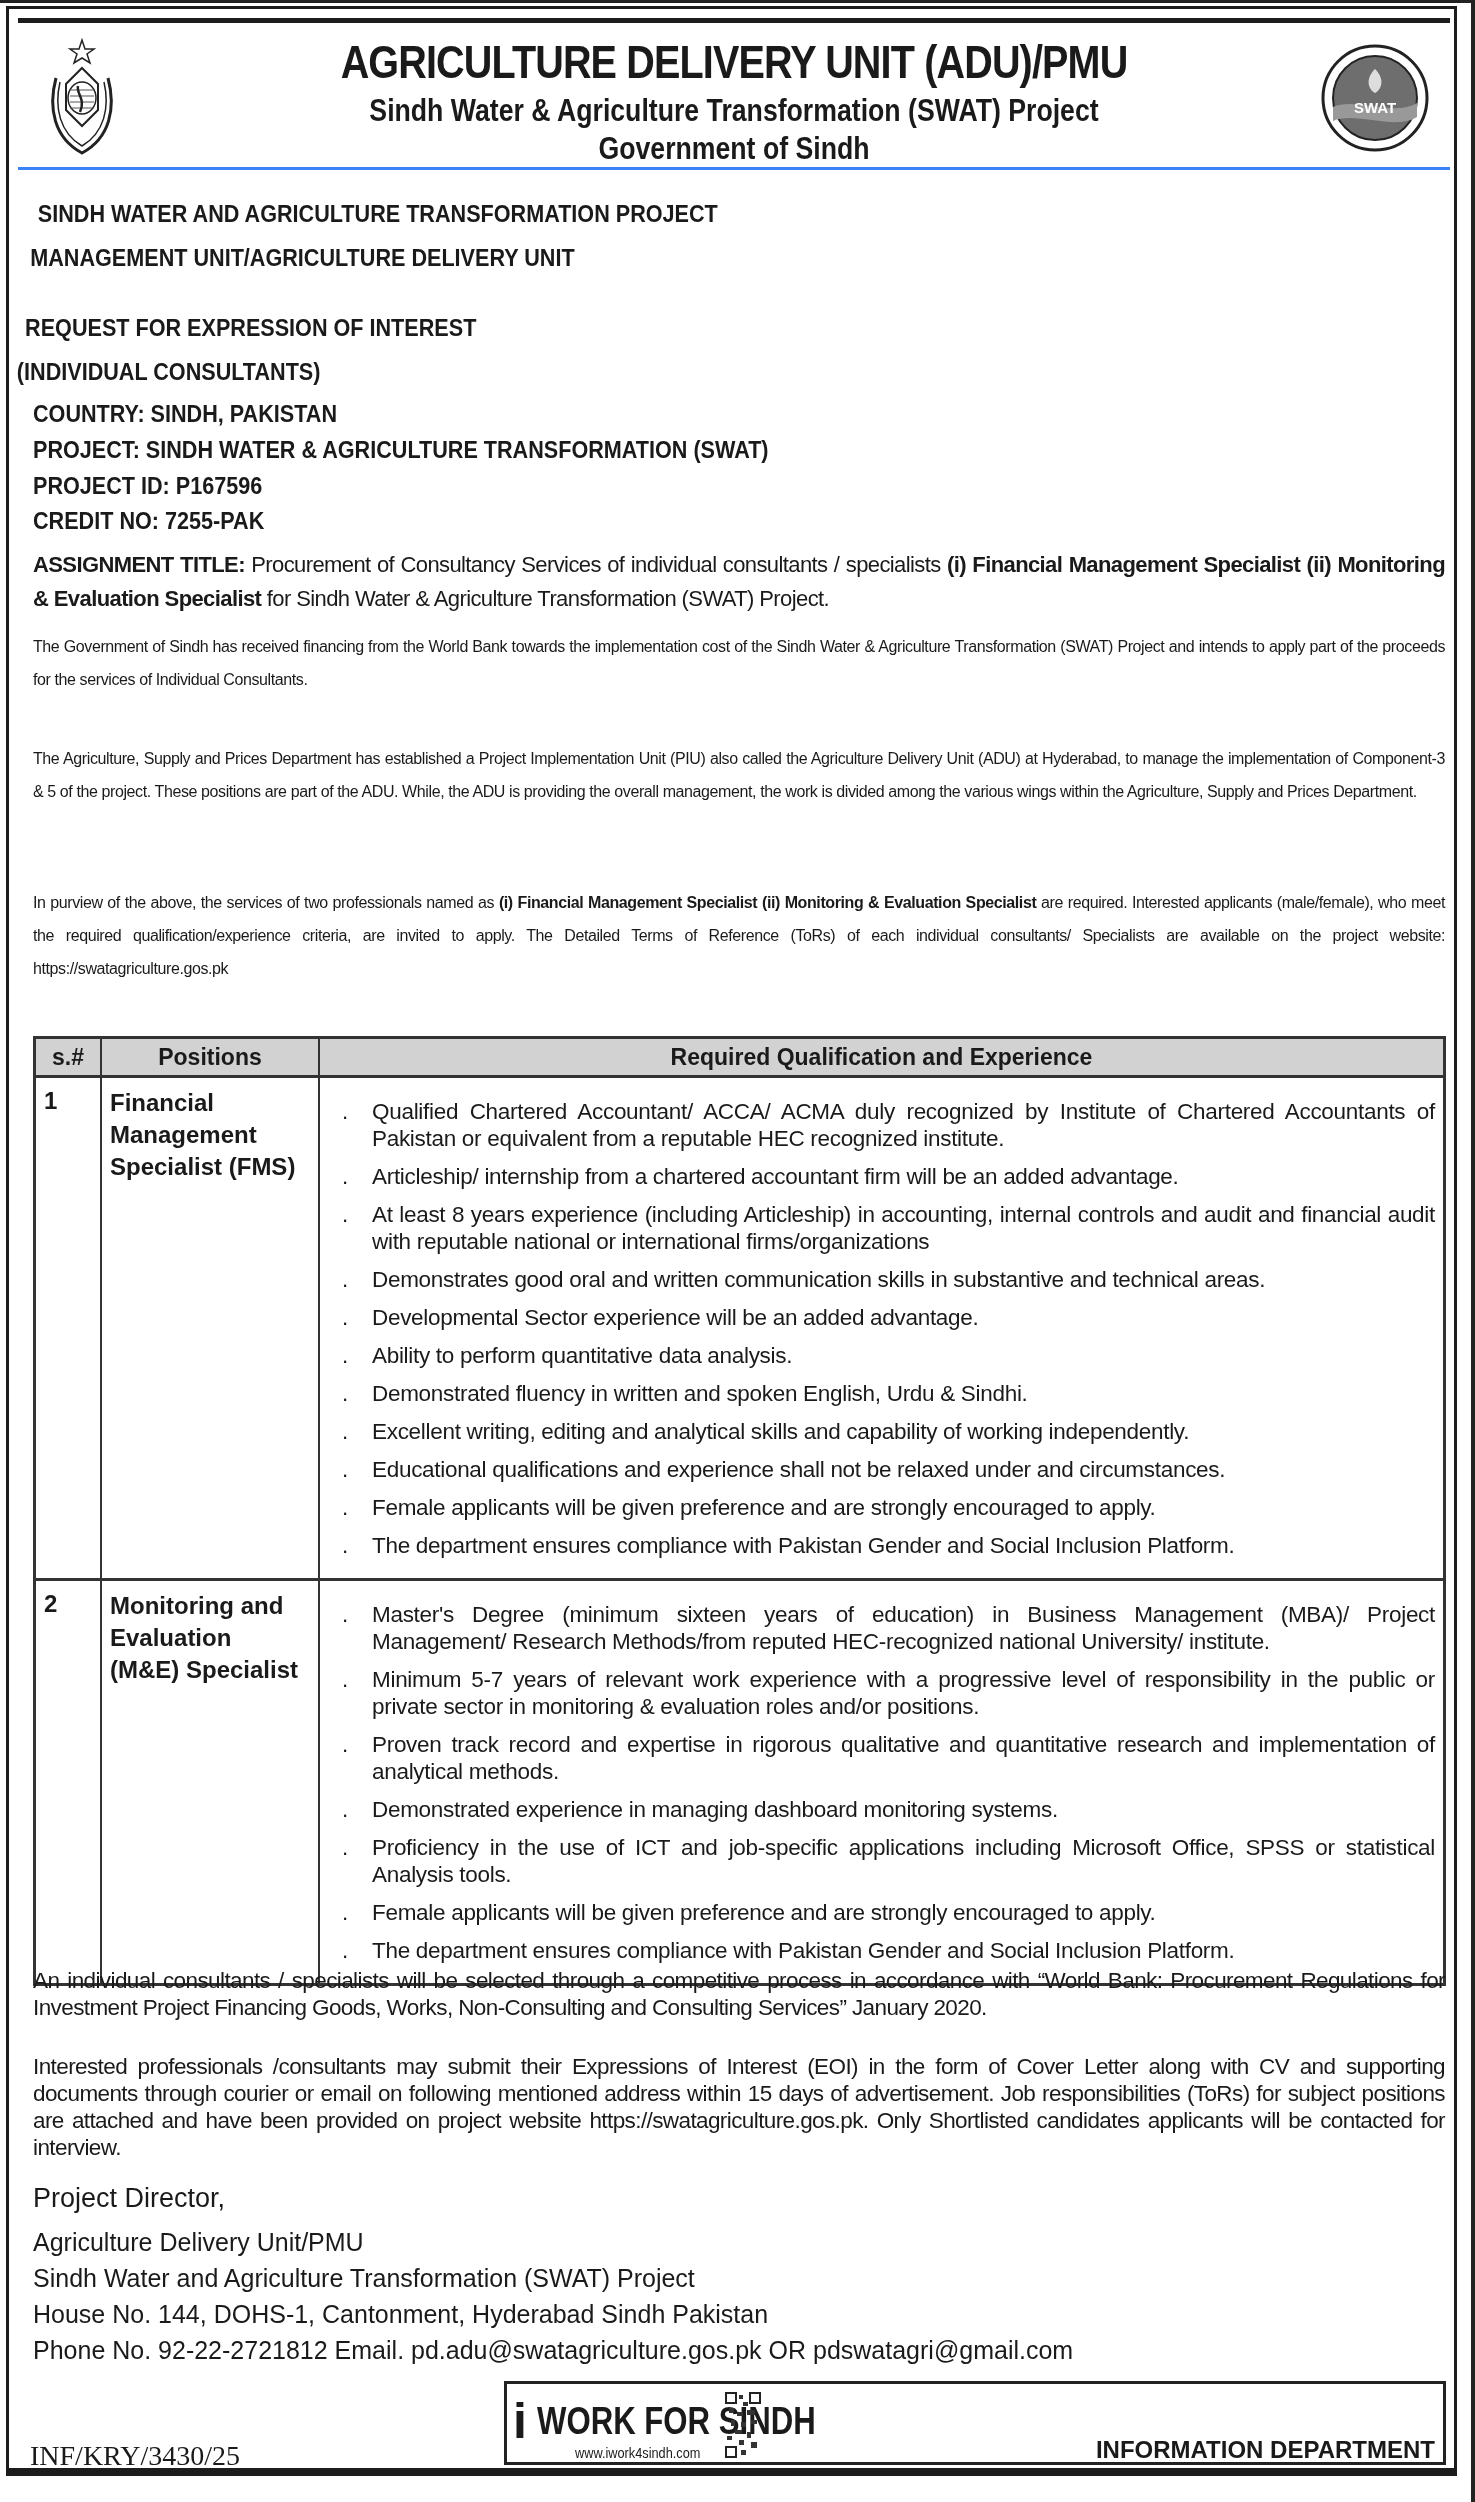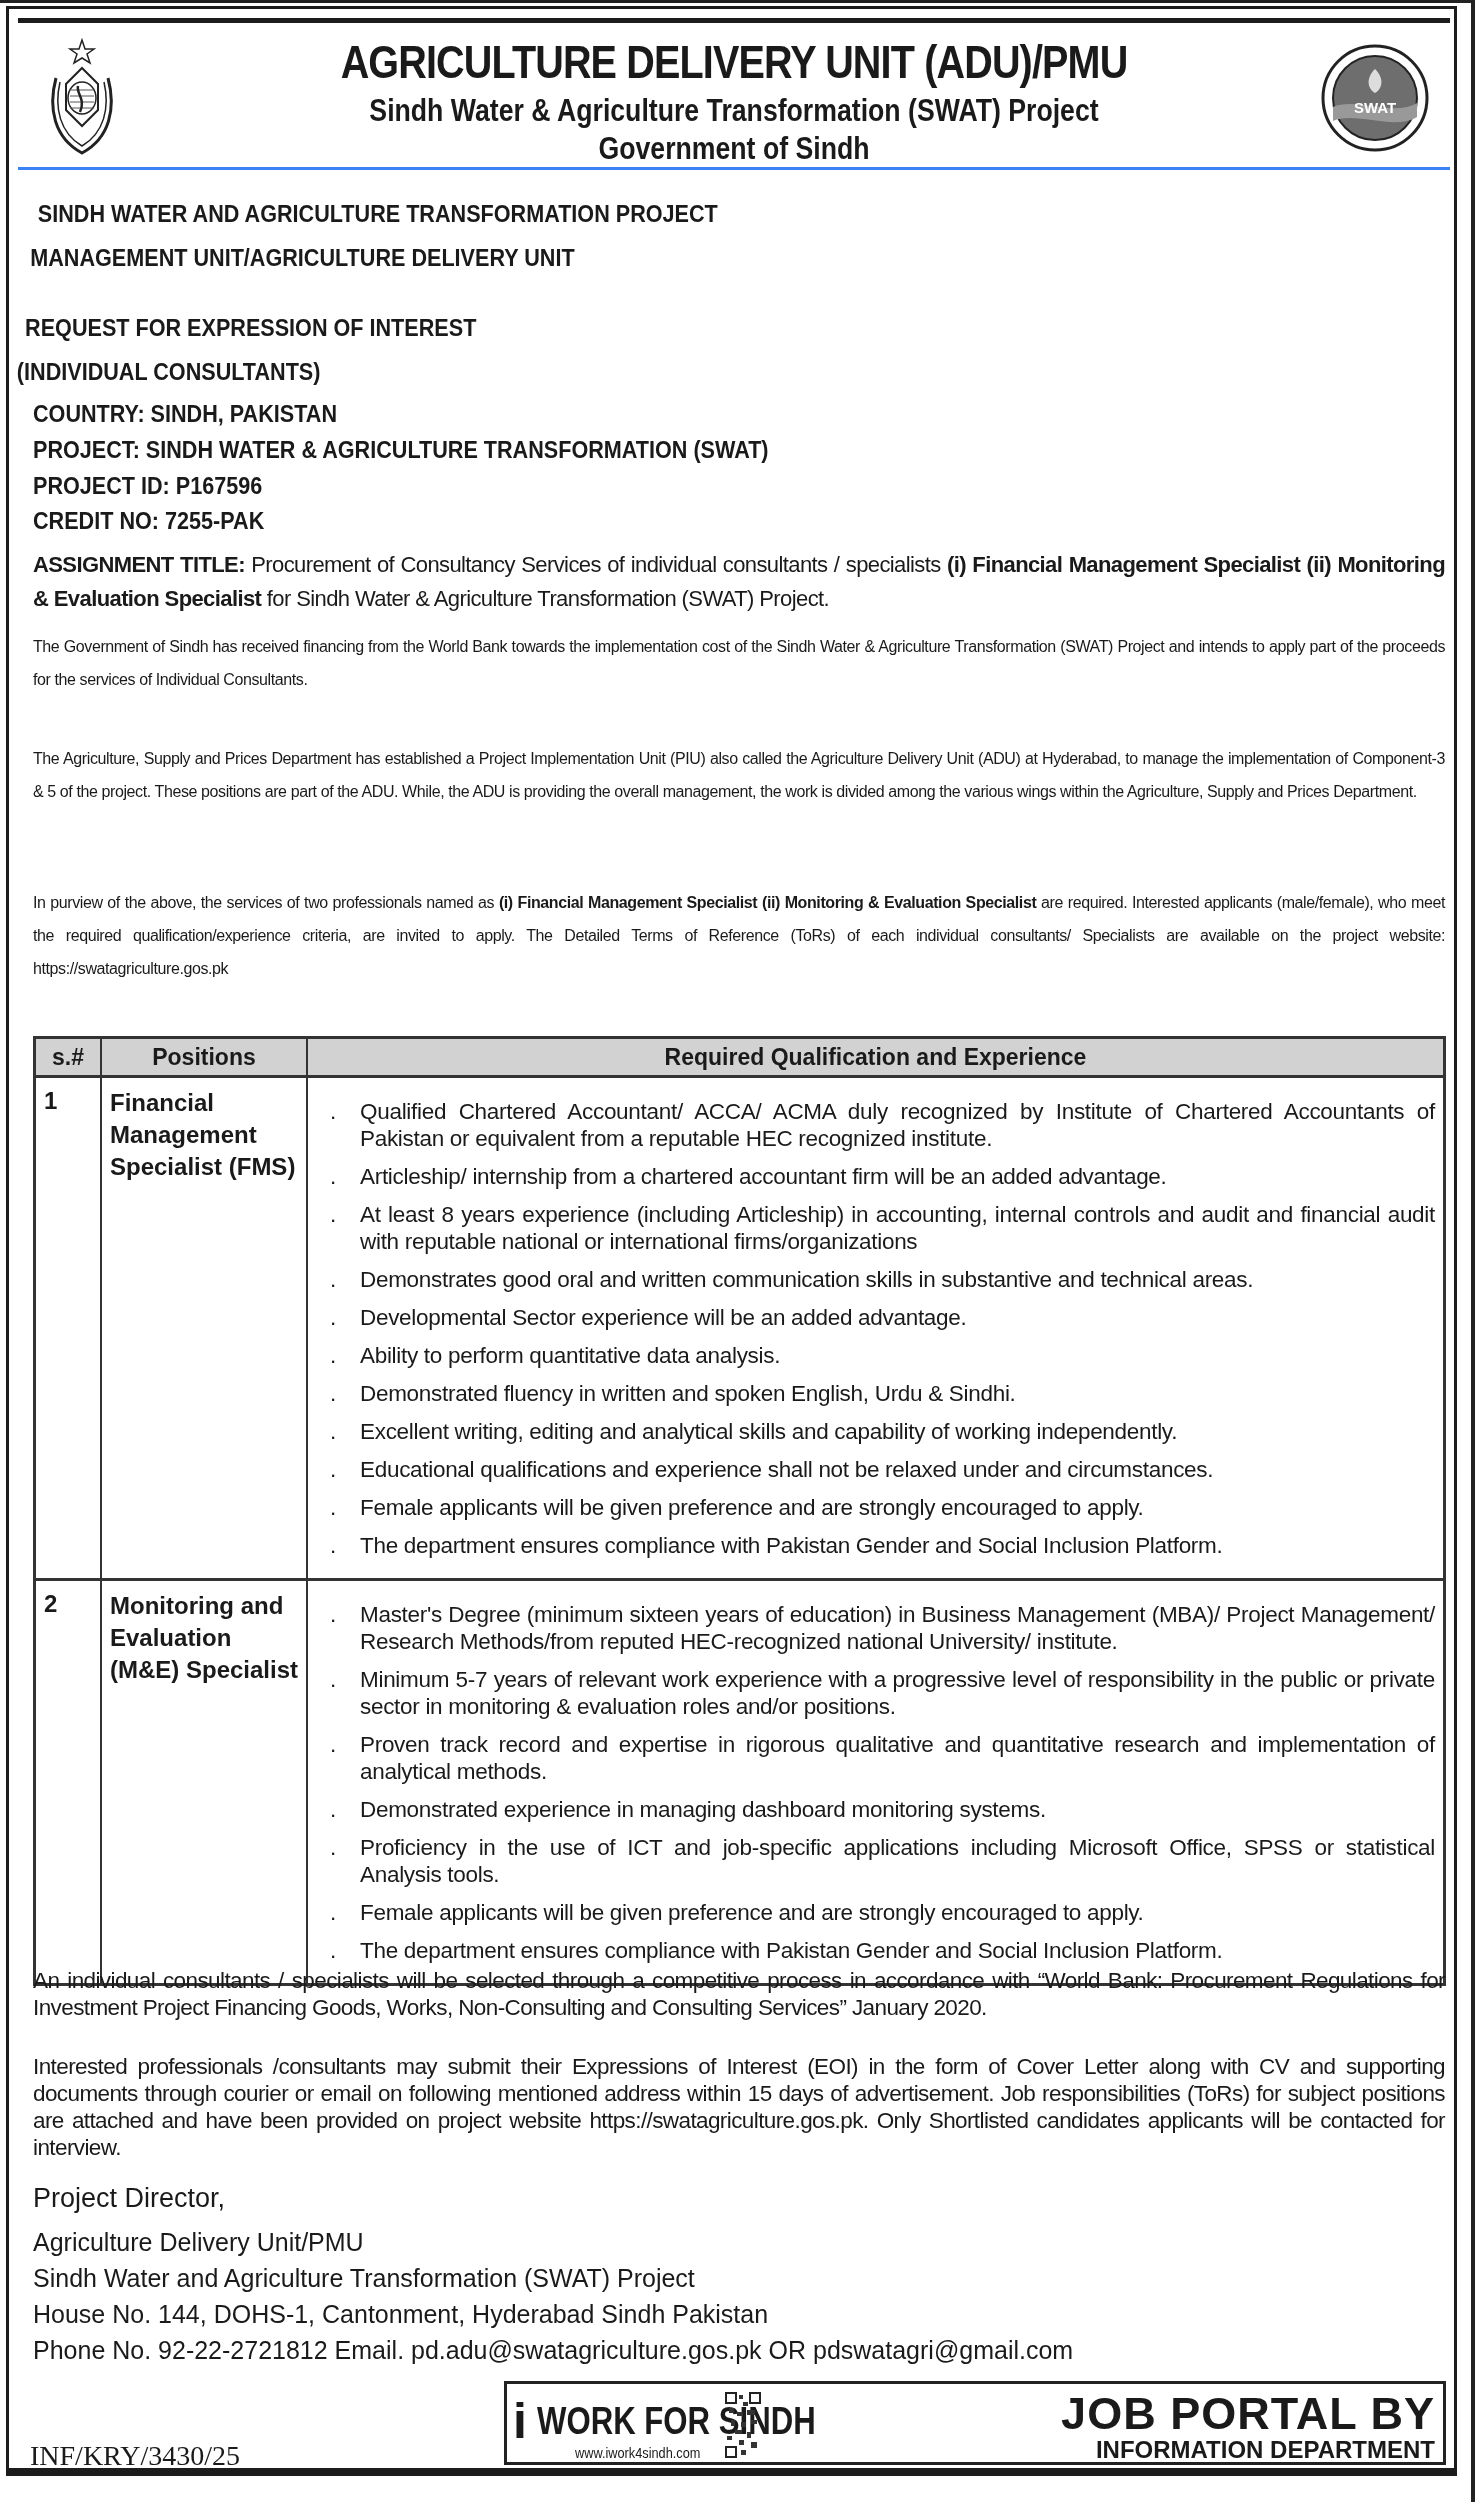--- a/index.html
+++ b/index.html
@@ -21,21 +21,21 @@
 
   .para { position:absolute; left:33px; width:1412px; font-size:16px; line-height:33px; text-align:justify; letter-spacing:-0.4px; }
   .para.small { font-size:22px; line-height:34px; letter-spacing:-0.6px; }
   .para b { font-weight:bold; }
 
   table.req { position:absolute; left:33px; top:1036px; width:1413px; border-collapse:collapse; border:3px solid #333; font-size:22.5px; }
   table.req th { background:#d2d2d2; font-weight:bold; border:2px solid #333; height:34px; font-size:23px; border-bottom:3px solid #333; }
   table.req td { border-left:2px solid #333; border-right:2px solid #333; vertical-align:top; }
   table.req tr.row td { border-bottom:3px solid #333; }
   td.sn { width:56px; font-weight:bold; font-size:24px; padding:9px 0 0 8px; }
-  td.pos { width:196px; font-weight:bold; font-size:24px; line-height:32px; padding:9px 0 0 8px; }
+  td.pos { width:196px; font-weight:bold; font-size:24px; line-height:32px; padding:9px 12px 0 8px; }
   td.qual { padding:20px 8px 8px 20px; }
   ul.bul { list-style:none; margin:0; padding:0; }
   ul.bul li { position:relative; padding-left:32px; line-height:27px; margin-bottom:11px; text-align:justify; letter-spacing:-0.3px; }
   ul.bul li::before { content:"."; position:absolute; left:2px; top:0; }
 
   .sig-title { position:absolute; left:33px; top:2183px; font-weight:normal; font-size:27px; }
   .sig-line { position:absolute; left:33px; font-size:25px; white-space:nowrap; }
   .ref { position:absolute; left:30px; top:2440px; font-family:"Liberation Serif", serif; font-size:28px; }
 
   .portal { position:absolute; left:504px; top:2381px; width:942px; height:84px; border:3px solid #222; box-sizing:border-box; }
@@ -168,17 +168,16 @@
       <rect x="6" y="28" width="4" height="6" fill="#333"></rect>
     <rect x="16" y="30" width="5" height="5" fill="#333"></rect>
       <rect x="26" y="28" width="6" height="4" fill="#333"></rect>
     <rect x="10" y="38" width="7" height="4" fill="#333"></rect>
       <rect x="22" y="40" width="4" height="6" fill="#333"></rect>
     <rect x="2" y="44" width="5" height="4" fill="#333"></rect>
       <rect x="14" y="48" width="5" height="5" fill="#333"></rect>
     <rect x="26" y="50" width="6" height="6" fill="#333"></rect>
       <rect x="16" y="58" width="5" height="5" fill="#333"></rect>
   </svg>
-  <div class="portal-job">JOB PORTAL BY</div>
   <div class="portal-dept">INFORMATION DEPARTMENT</div>
 </div>
 
 <div class="bottombar"></div>
 
 </body></html>

